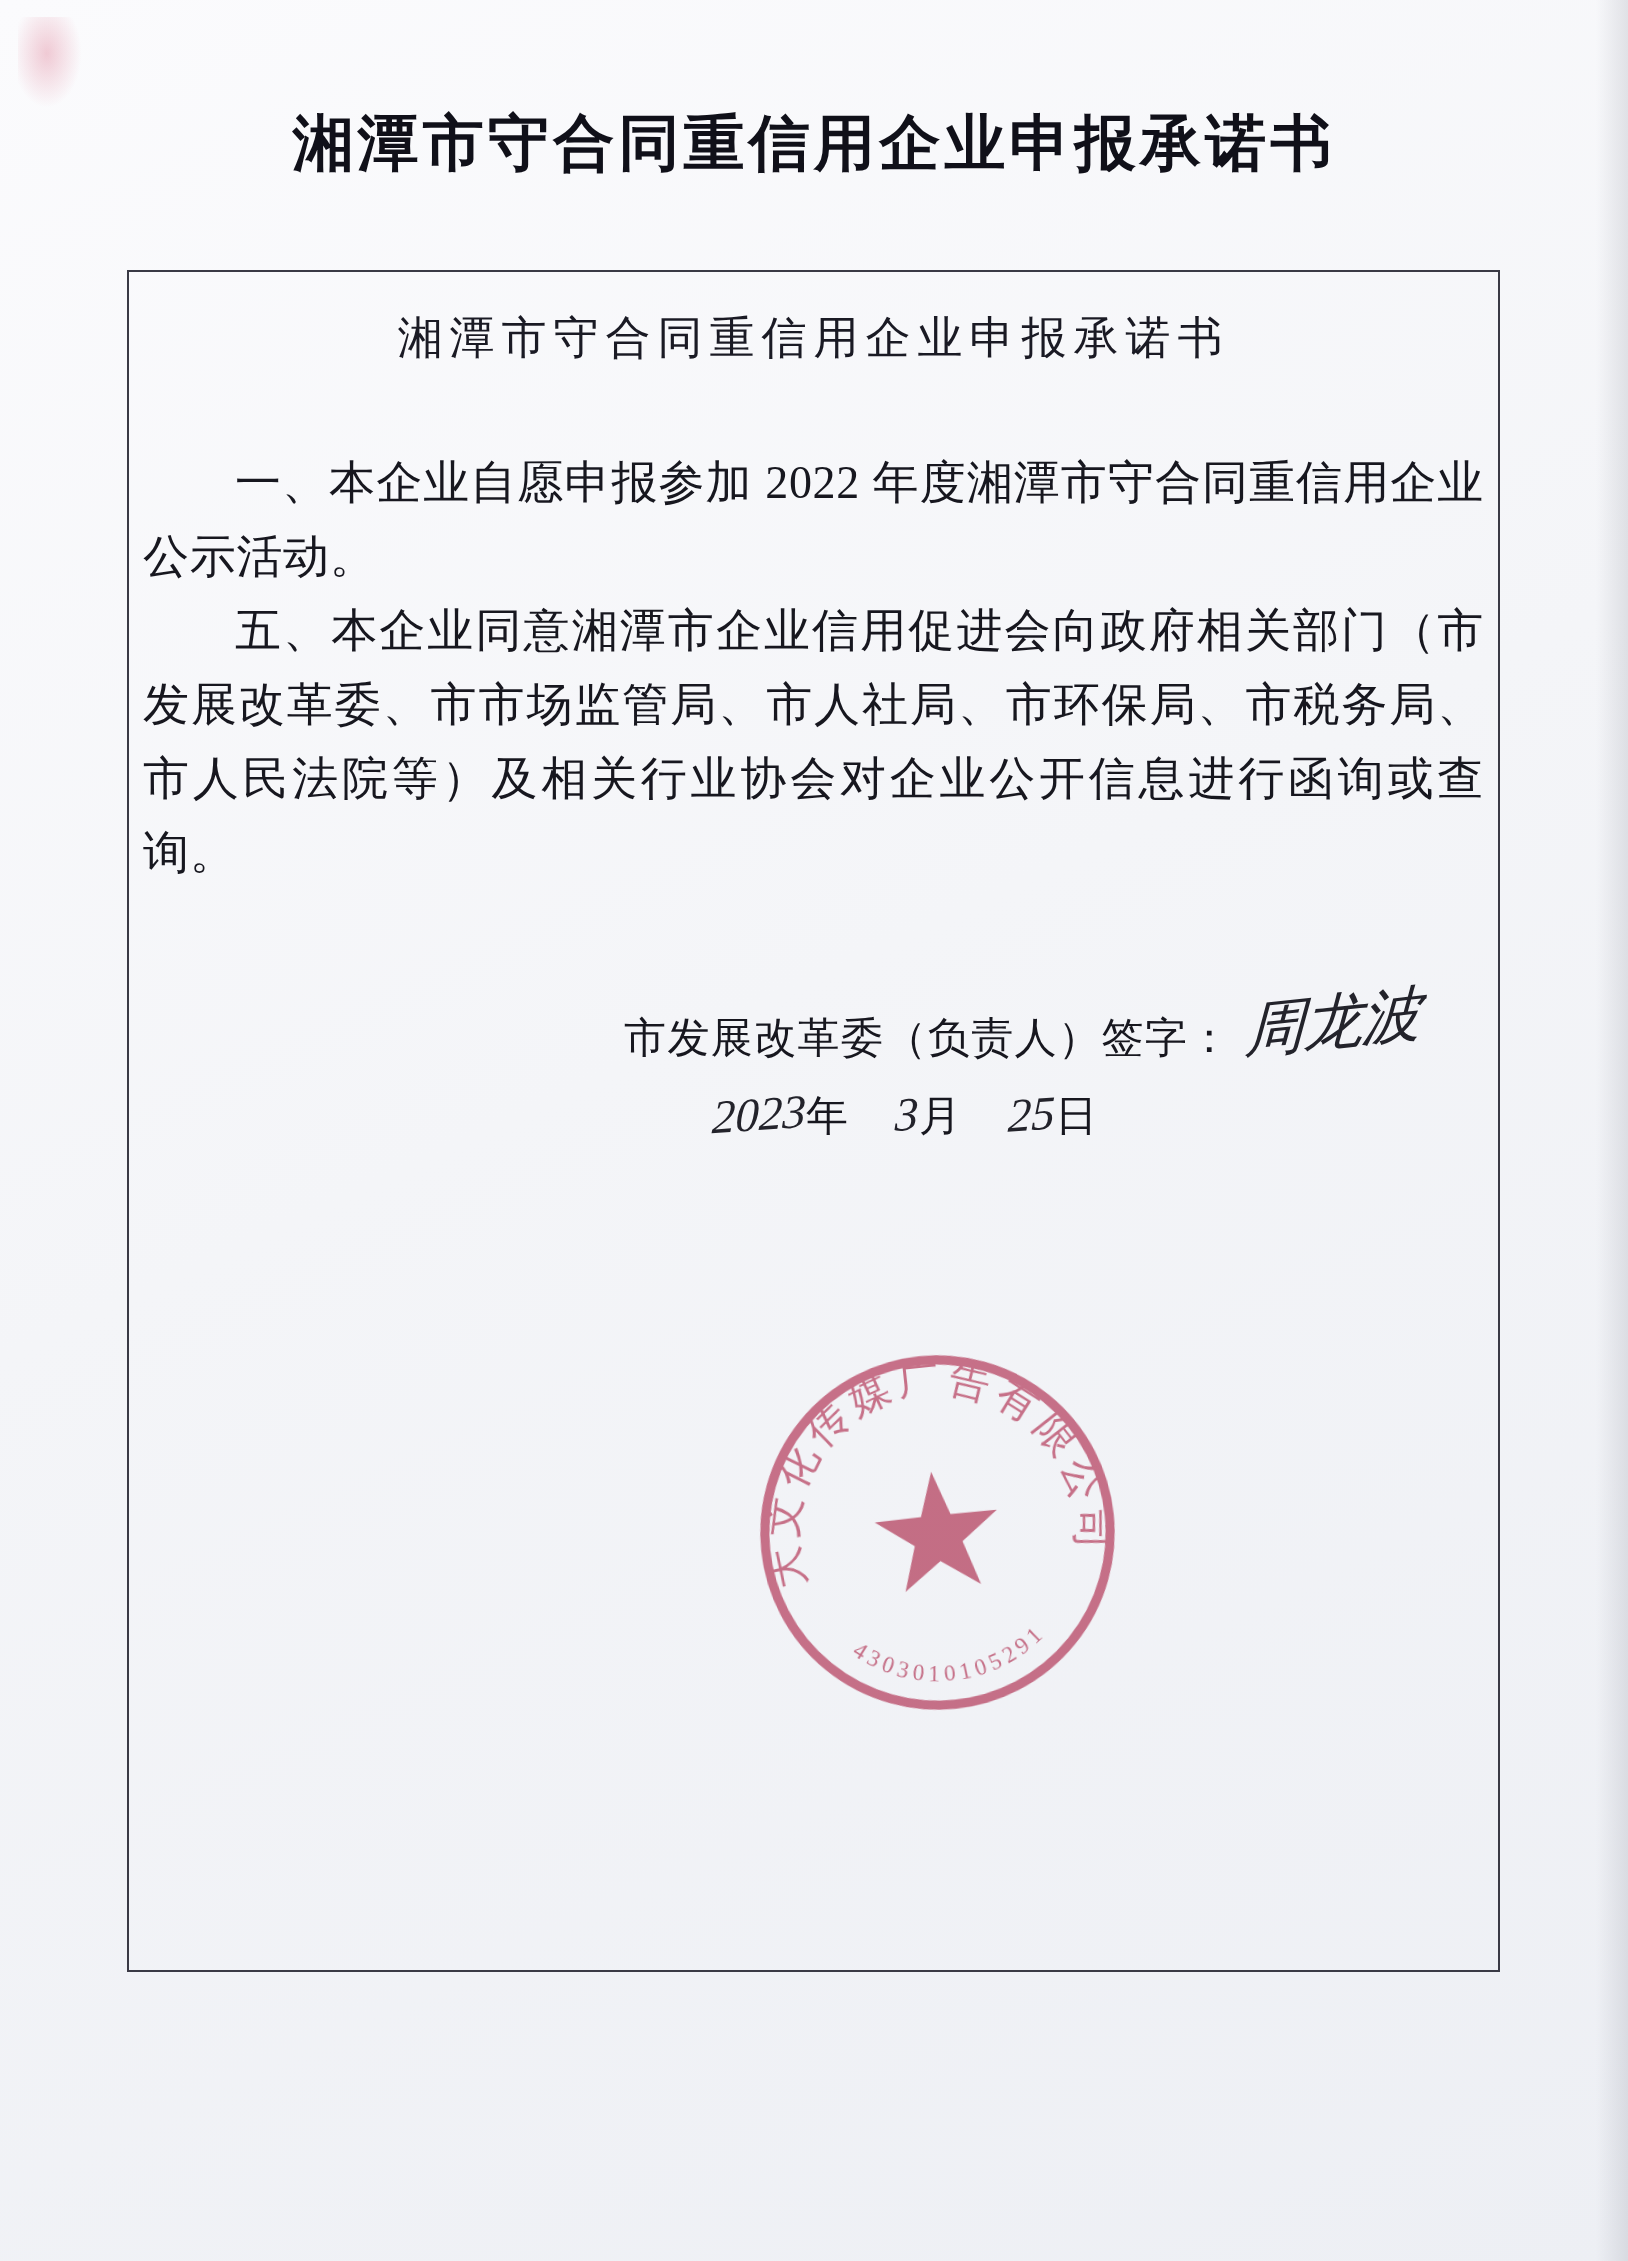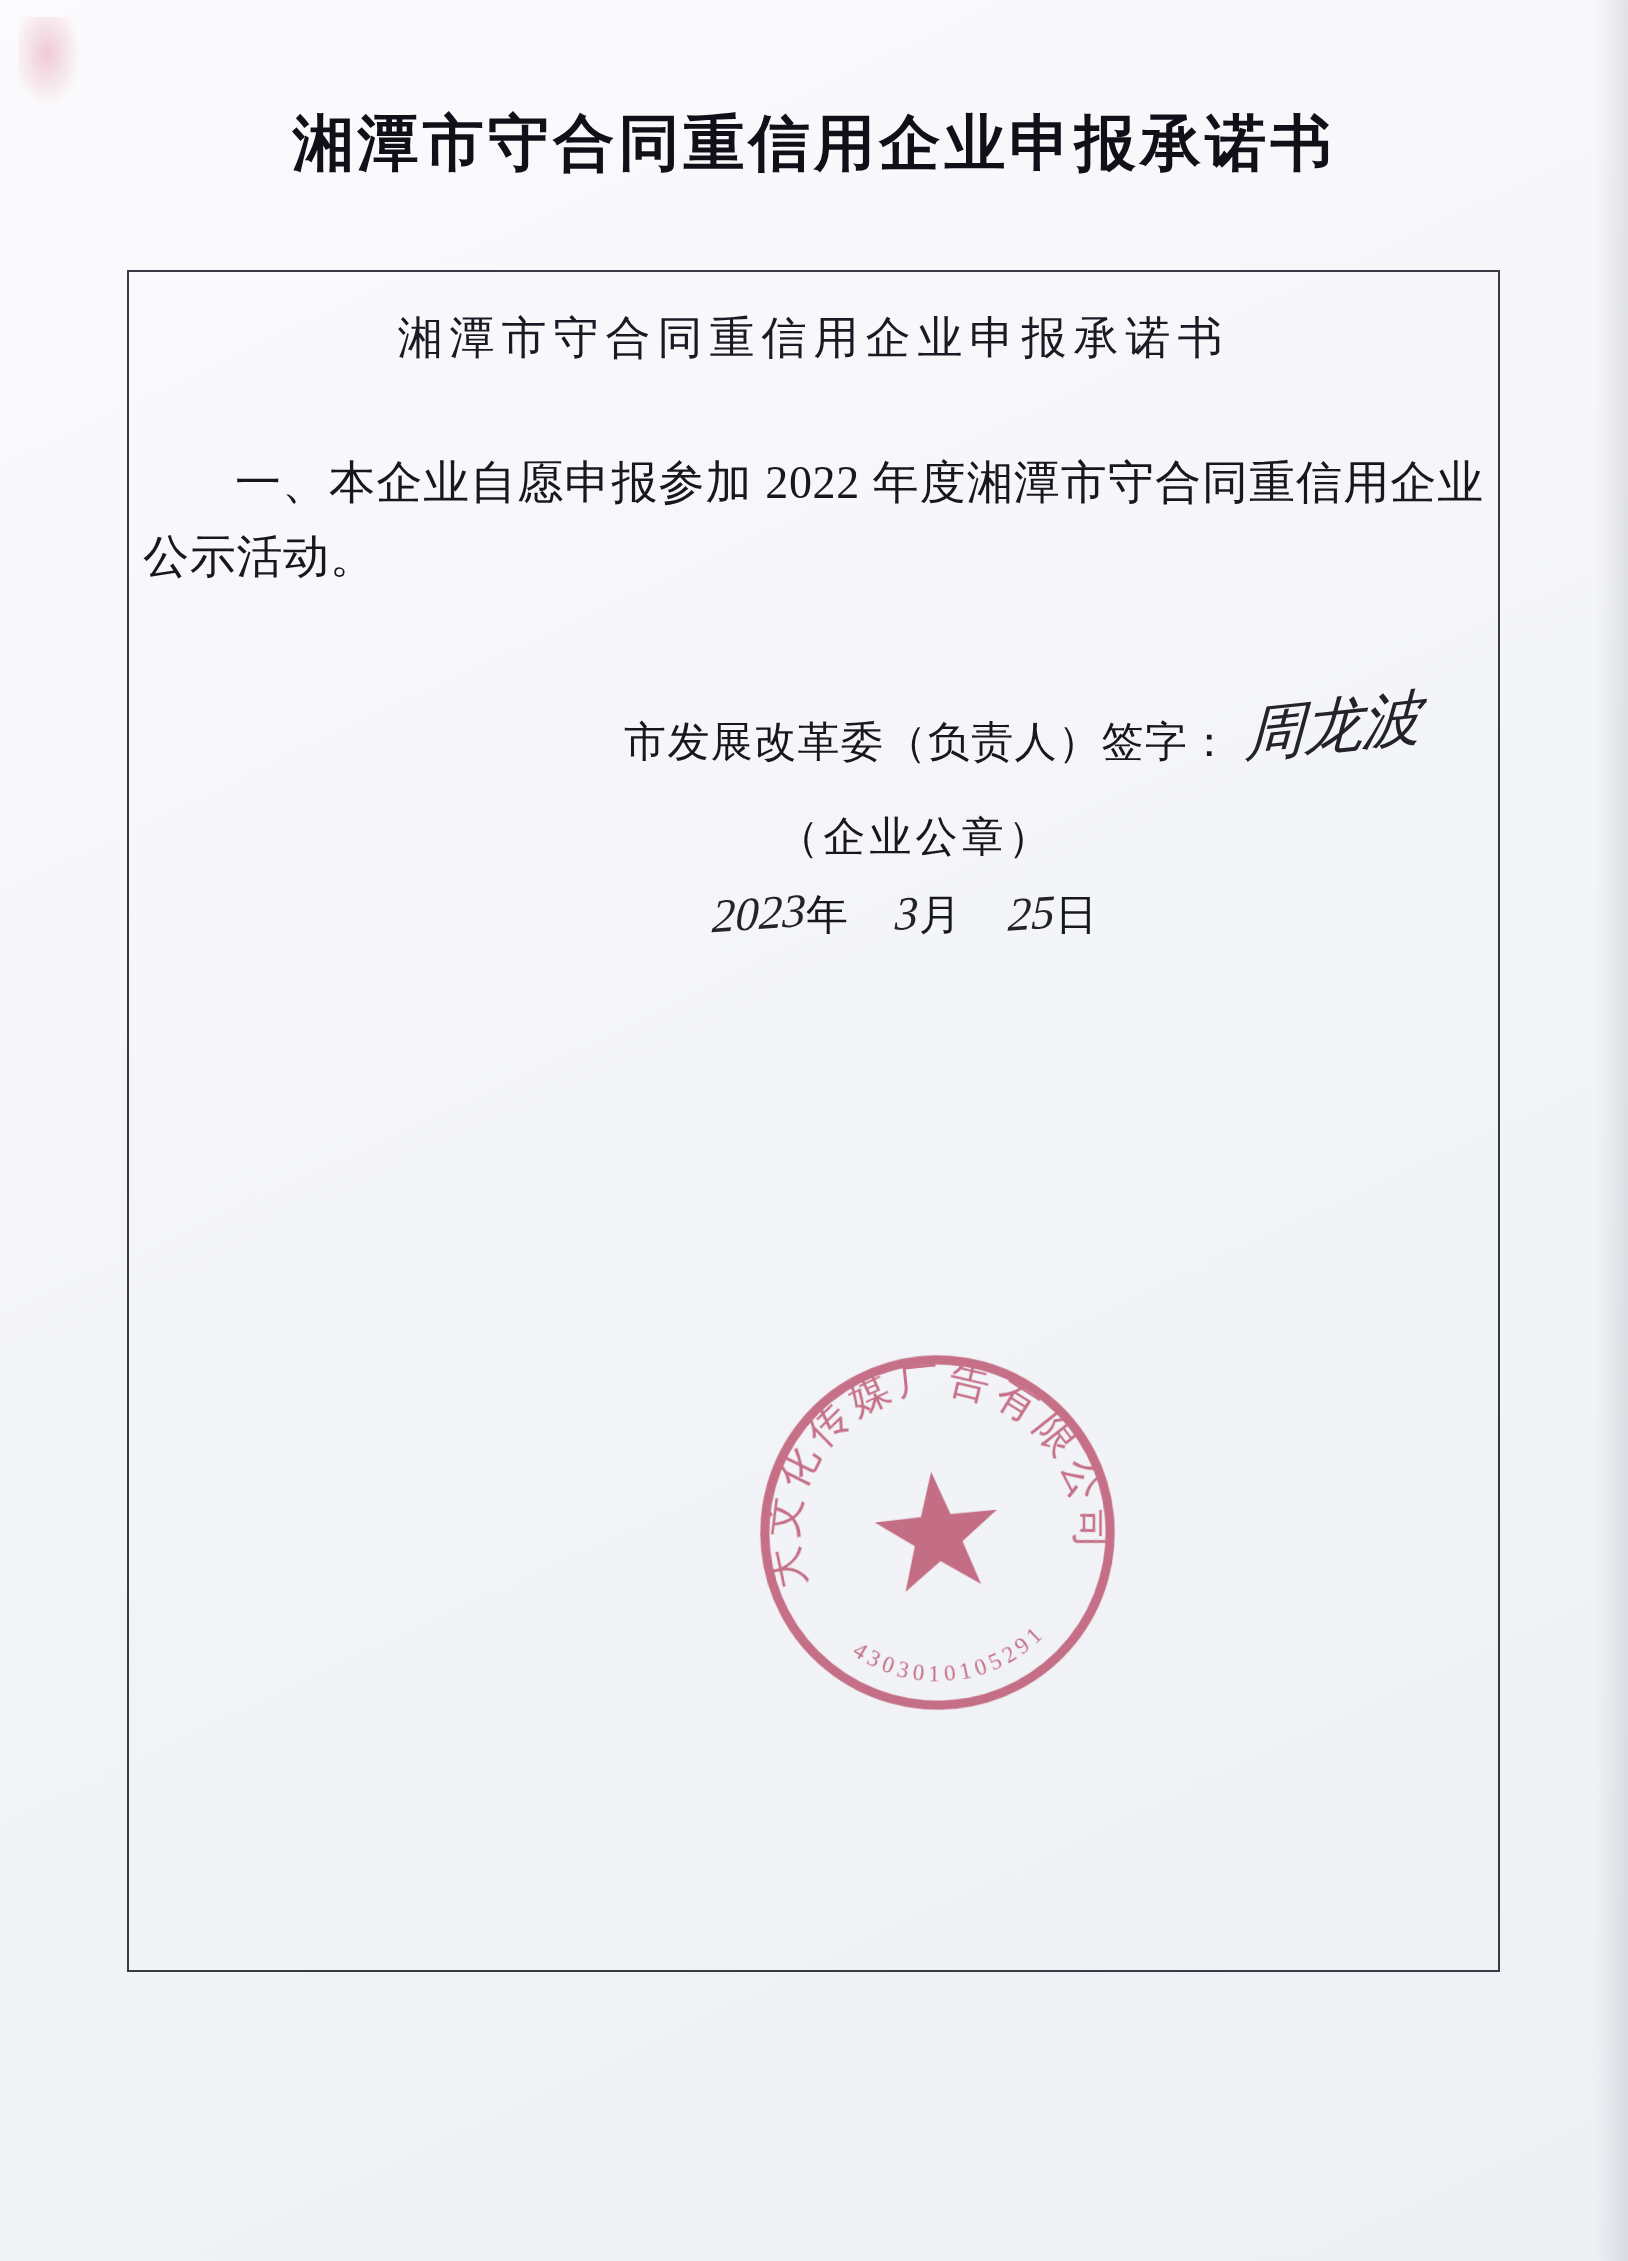--- a/index.html
+++ b/index.html
@@ -66,40 +66,40 @@
   <div class="smudge-tl"></div>
 
   <h1 class="main-title">湘潭市守合同重信用企业申报承诺书</h1>
 
   <div class="box">
 
     <h2 class="box-title">湘潭市守合同重信用企业申报承诺书</h2>
 
     <div class="body-text">
       <p>一、本企业自愿申报参加 2022 年度湘潭市守合同重信用企业公示活动。</p>
+      <p>五、本企业同意湘潭市企业信用促进会向政府相关部门（市发展改革委、市市场监管局、市人社局、市环保局、市税务局、市人民法院等）及相关行业协会对企业公开信息进行函询或查询。</p>
     </div>
 
     <svg class="seal" viewBox="0 0 560 560" xmlns="http://www.w3.org/2000/svg" aria-hidden="true">
       <circle cx="280" cy="280" r="246" fill="none" stroke="#c75672" stroke-width="13"></circle>
       <polygon fill="#c5546f" points="280,193 301.2,255.9 367.5,256.6 314.2,296.1 334.1,359.4 280,321 225.9,359.4 245.8,296.1 192.5,256.6 258.8,255.9"></polygon>
       <path id="sealTopArc" d="M 98.7 364.5 A 200 200 0 1 1 461.3 364.5" fill="none"></path>
       <path id="sealBottomArc" d="M 100.2 392.3 A 212 212 0 0 0 459.8 392.3" fill="none"></path>
       <text class="ring-text">
         <textPath href="#sealTopArc" startOffset="50%" text-anchor="middle">大文化传媒广告有限公司</textPath>
       </text>
       <text class="serial">
         <textPath href="#sealBottomArc" startOffset="50%" text-anchor="middle">4303010105291</textPath>
       </text>
     </svg>
 
     <div class="sig-area">
       <div class="sig-line">
         <span>市发展改革委（负责人）签字：</span><span class="handwriting">周龙波</span>
       </div>
-      <div class="seal-note">（企业公章）</div>
       <div class="date-line">
         <span class="num">2023</span><span class="unit">年</span><span class="date-gap"></span><span class="num">3</span><span class="unit">月</span><span class="date-gap"></span><span class="num">25</span><span class="unit">日</span>
       </div>
     </div>
 
   </div>
 </div>
 
 
 </body></html>

